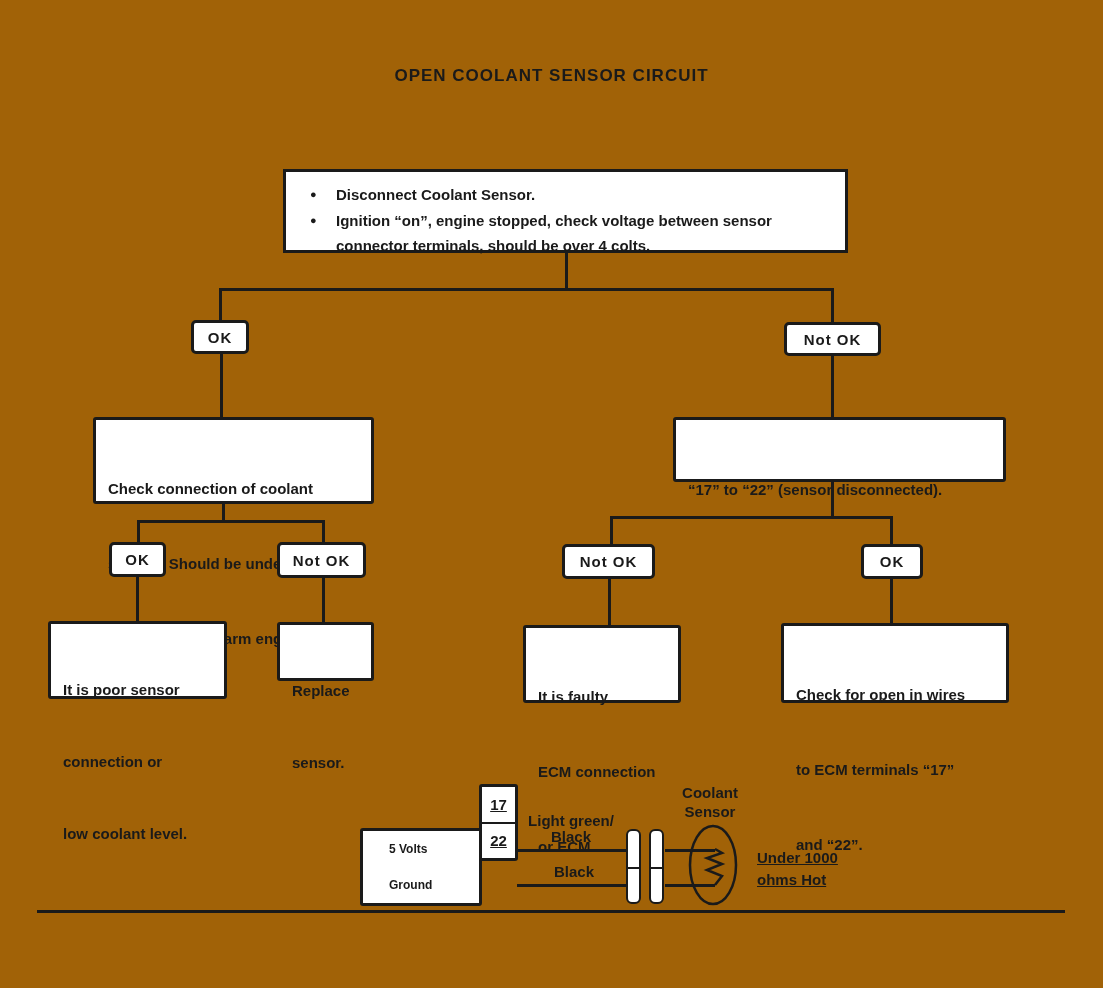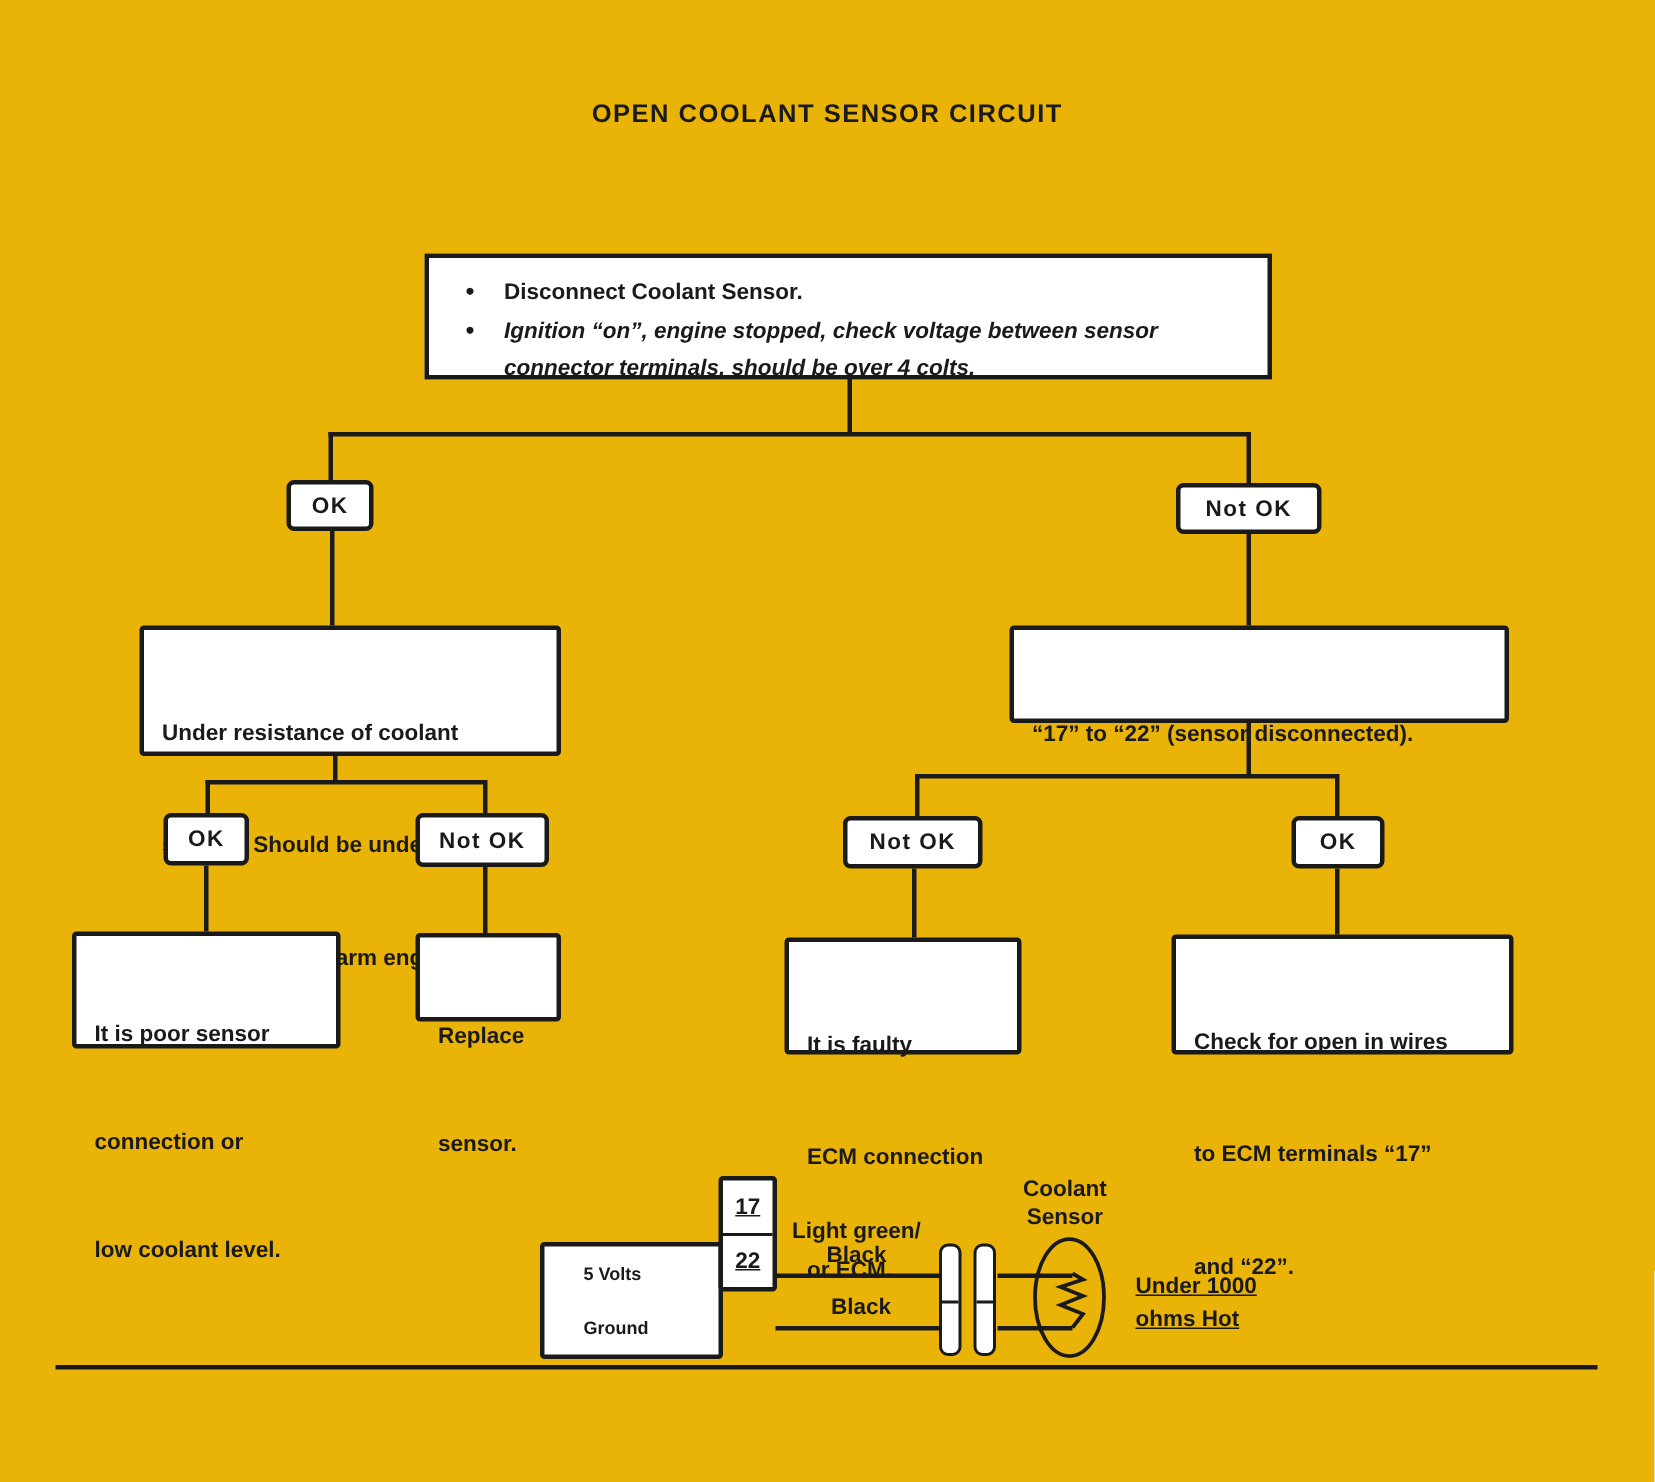--- a/index.html
+++ b/index.html
@@ -1,17 +1,17 @@
 <!DOCTYPE html>
 <html><head>
 <meta charset="utf-8">
 <style>
   html,body{margin:0;padding:0;background:#ffffff;}
   #page{
-    position:relative;width:1103px;height:988px;background:#eab308;
+    position:relative;width:1103px;height:988px;background:#a16207;
     font-family:"Liberation Sans", sans-serif;color:#1a1a1a;overflow:hidden;
   }
   .abs{position:absolute;}
   
   .bx{
     position:absolute;border:3px solid #1a1a1a;background:#fff;border-radius:3px;
     box-sizing:border-box;font-size:15px;font-weight:bold;line-height:25px;
     padding:6px 10px 4px 12px;white-space:pre-wrap;
   }
   .bx .ln{display:block;white-space:pre-wrap;}
@@ -27,21 +27,21 @@
   .title{
     position:absolute;left:0;right:0;top:66px;text-align:center;
     font-size:17px;font-weight:bold;letter-spacing:1px;
   }
   
   .bullets{position:absolute;box-sizing:border-box;border:3px solid #1a1a1a;background:#fff;
     padding:10px 14px 6px 24px;font-size:15px;font-weight:bold;line-height:25.5px;}
   .brow{display:flex;}
   .brow .dot{width:26px;flex:0 0 26px;font-size:11px;line-height:25.5px;}
   .brow .btxt{flex:1;}
-  .brow .btxt .ln{display:block;white-space:pre-wrap;font-style:italic;}
+  .brow .btxt .ln{display:block;white-space:pre-wrap;}
   
   .ecm{
     position:absolute;left:360px;top:828px;width:122px;height:78px;border:3px solid #1a1a1a;
     border-radius:3px;box-sizing:border-box;display:flex;flex-direction:column;
     justify-content:space-around;padding-left:26px;font-size:12px;font-weight:bold;background:#fff;
   }
   .termcol{
     position:absolute;left:479px;top:784px;width:39px;height:77px;border:3px solid #1a1a1a;
     border-radius:3px;box-sizing:border-box;display:flex;flex-direction:column;background:#fff;text-decoration:underline;
   }
@@ -79,21 +79,21 @@
   <div class="vl" style="left:565px;top:252px;height:38px;"></div>
   <div class="hl" style="left:219px;top:288px;width:614px;"></div>
   <div class="vl" style="left:219px;top:288px;height:32px;"></div>
   <div class="vl" style="left:831px;top:288px;height:34px;"></div>
 
   <div class="decision" style="left:191px;top:320px;width:58px;height:34px;">OK</div>
   <div class="decision" style="left:784px;top:322px;width:97px;height:34px;">Not OK</div>
 
   <div class="vl" style="left:220px;top:354px;height:63px;"></div>
   <div class="bx" style="left:93px;top:417px;width:281px;height:87px;">
-    <span class="ln">Under resistance of coolant</span>
+    <span class="ln">Check connection of coolant</span>
     <span class="ln">sensor.  Should be under</span>
     <span class="ln">1000 ohms on warm engine.*</span>
   </div>
   <div class="vl" style="left:222px;top:504px;height:18px;"></div>
   <div class="hl" style="left:137px;top:520px;width:187px;"></div>
   <div class="vl" style="left:137px;top:520px;height:22px;"></div>
   <div class="vl" style="left:322px;top:520px;height:22px;"></div>
 
   <div class="decision" style="left:109px;top:542px;width:57px;height:35px;">OK</div>
   <div class="decision" style="left:277px;top:542px;width:89px;height:36px;">Not OK</div>

